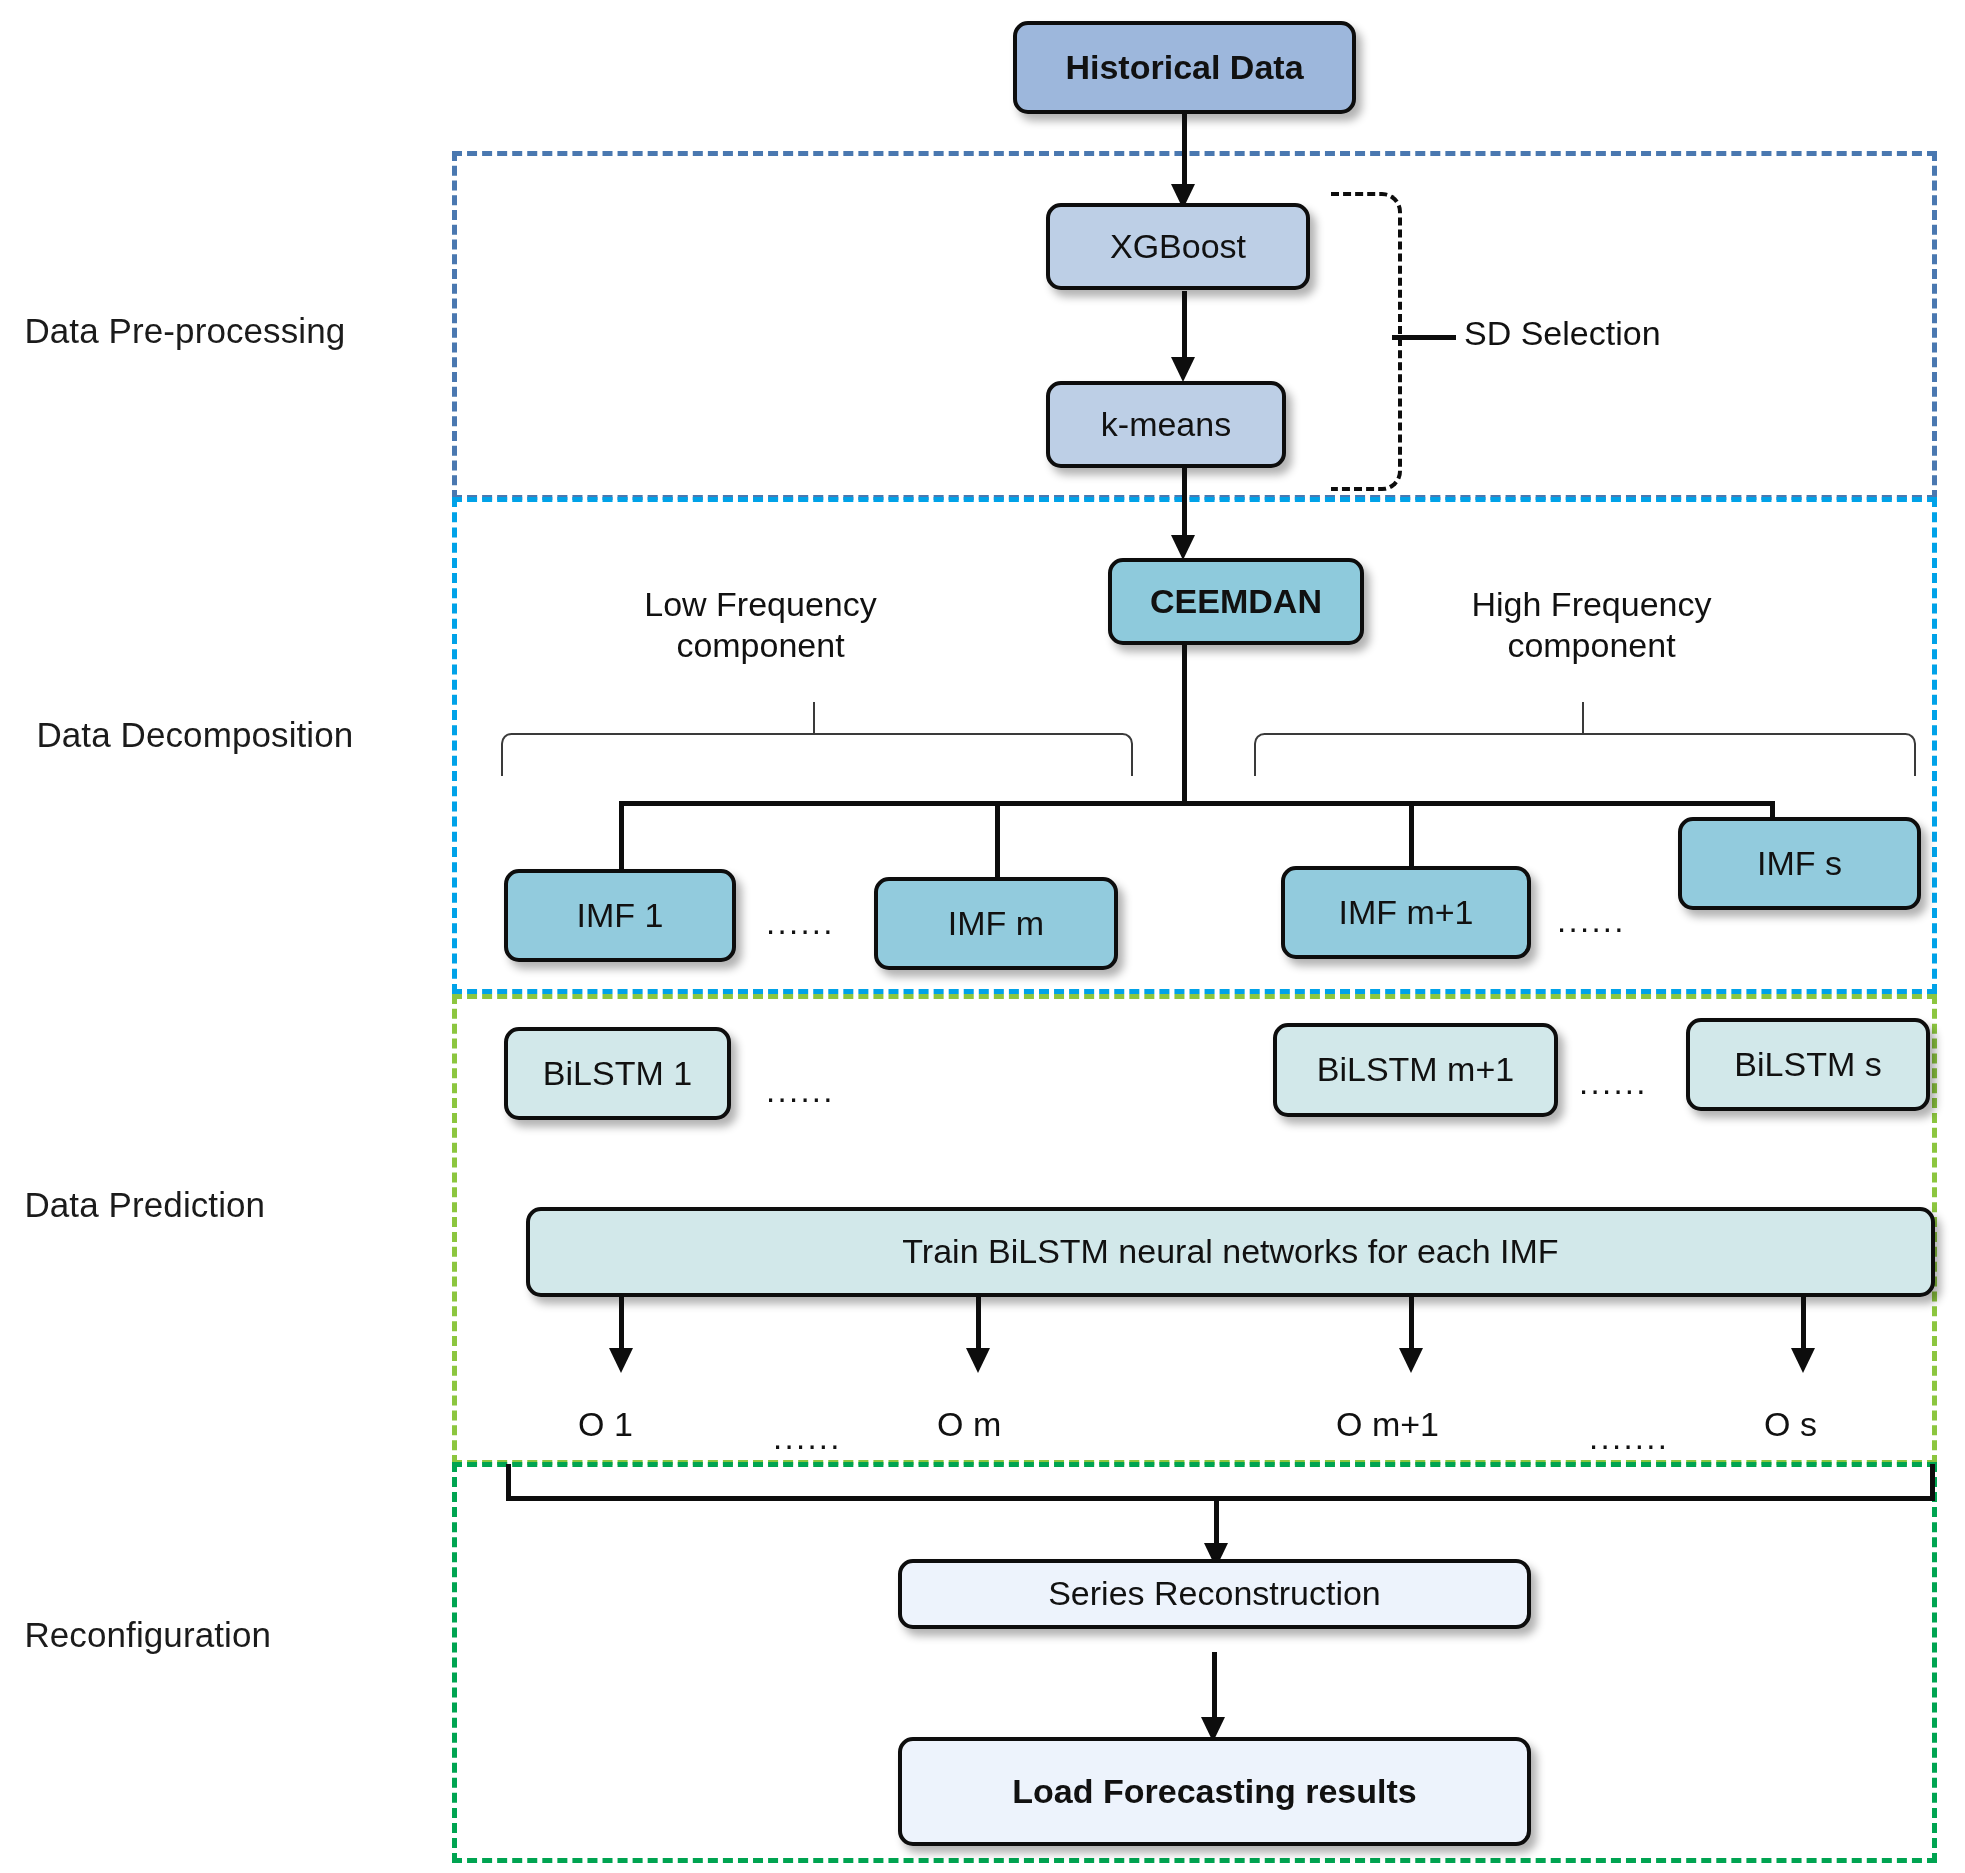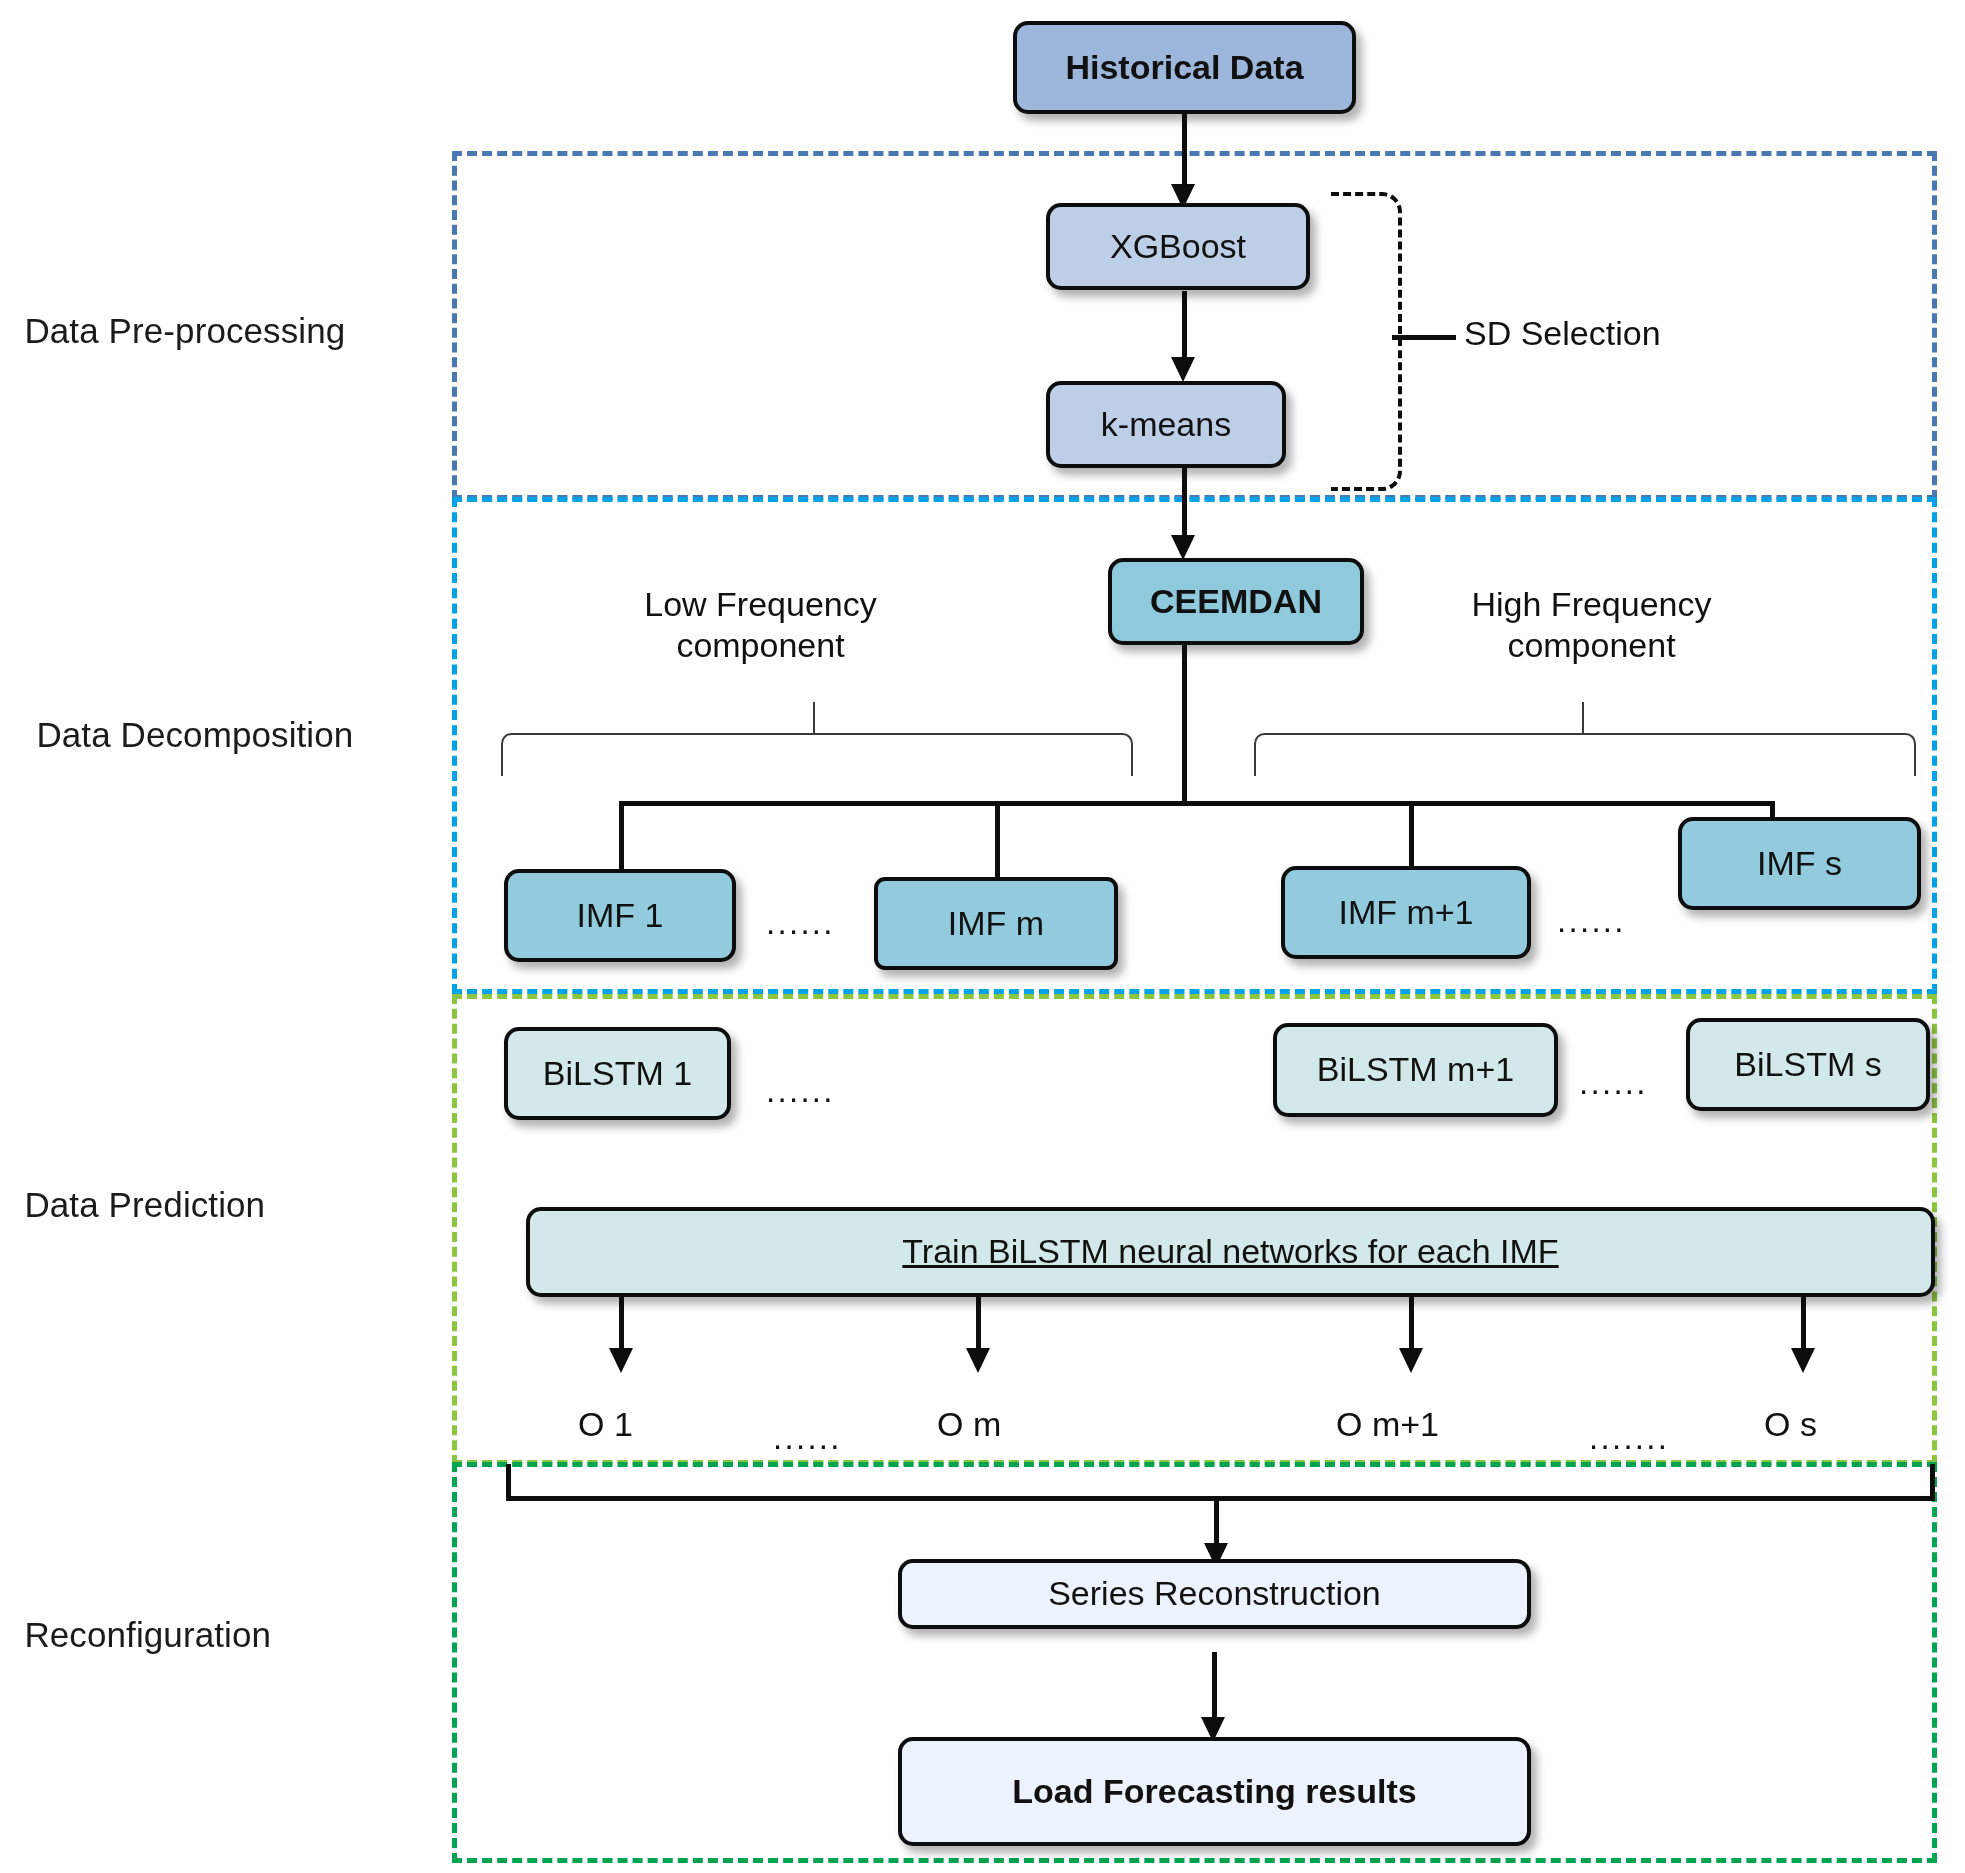--- a/index.html
+++ b/index.html
@@ -52,21 +52,21 @@
     line-height:1.05;
     padding:0 5.8px;
   }
   .node.bold{ font-weight:bold; }
 
   .c-histdata { background:#9DB7DC; }
   .c-xgb      { background:#BDCFE6; }
   .c-ceemdan  { background:#8ECADC; }
   .c-imf      { background:#92CBDD; }
   .c-bilstm   { background:#D2E8EA; }
-  .c-train    { background:#D2E8EA;text-decoration:underline; }
+  .c-train    { background:#D2E8EA; }
   .c-out      { background:#EDF3FC; }
 
   
   .vline,.hline{
     position:absolute;
     background:#0d0d0d;
   }
   .vline{ width:5.2px; }
   .hline{ height:5.2px; }
 
@@ -194,21 +194,21 @@
   <div class="arrowhead" style="left:984px; top:879px;"></div>
 
   <div class="vline" style="left:1409px; top:801px; height:86px;"></div>
   <div class="arrowhead" style="left:1399px; top:870px;"></div>
 
   <div class="vline" style="left:1770px; top:801px; height:86px;"></div>
   <div class="arrowhead" style="left:1760px; top:870px;"></div>
 
   <div class="node c-imf" style="left:504px; top:869px; width:232px; height:93px;">IMF 1</div>
   <div class="ellipsis" style="left:766px; top:904px;">......</div>
-  <div class="node c-imf" style="left:874px; top:877px; width:244px; height:93px;border-radius:11px;">IMF m</div>
+  <div class="node c-imf" style="left:874px; top:877px; width:244px; height:93px;">IMF m</div>
 
   <div class="node c-imf" style="left:1281px; top:866px; width:250px; height:93px;">IMF m+1</div>
   <div class="ellipsis" style="left:1557px; top:902px;">......</div>
   <div class="node c-imf" style="left:1678px; top:817px; width:243px; height:93px;">IMF s</div>
 
   <div class="node c-bilstm" style="left:504px; top:1027px; width:227px; height:93px;">BiLSTM 1</div>
   <div class="ellipsis" style="left:766px; top:1072px;">......</div>
 
   <div class="node c-bilstm" style="left:1273px; top:1023px; width:285px; height:94px;">BiLSTM m+1</div>
   <div class="ellipsis" style="left:1579px; top:1064px;">......</div>

